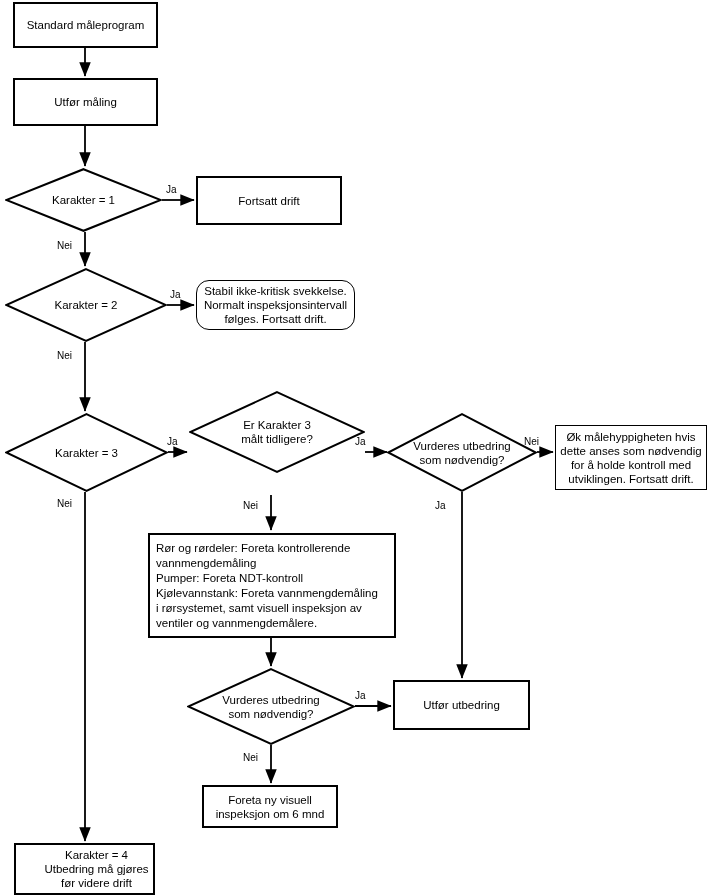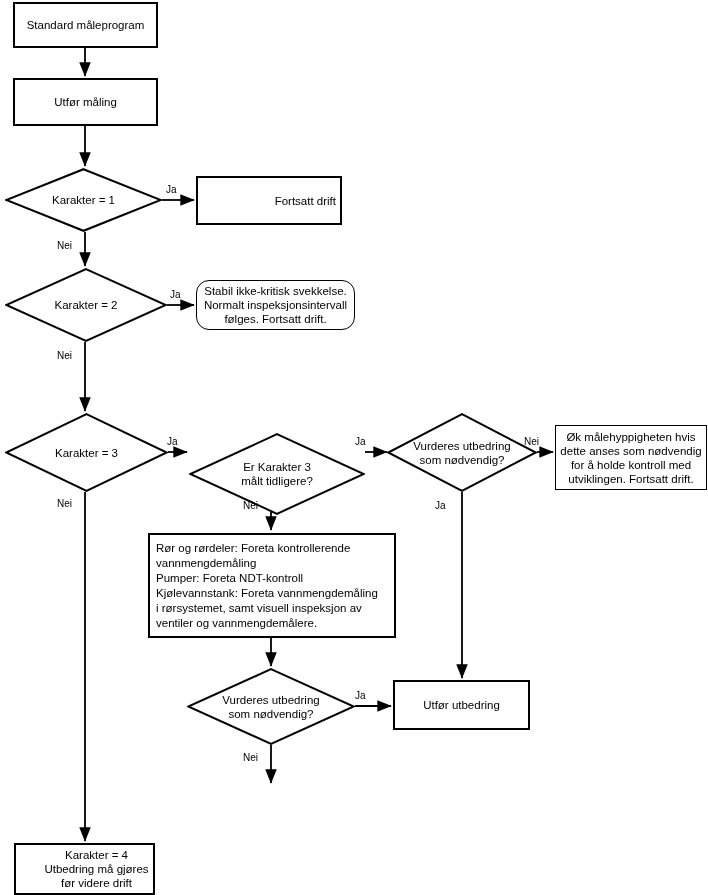--- a/index.html
+++ b/index.html
@@ -117,21 +117,21 @@
   </svg>
 
   <div class="node" style="left:13px; top:78px; width:145px; height:48px;">
     <span class="txt">Utfør måling</span>
   </div>
 
   <div class="node" style="left:13px; top:2px; width:145px; height:46px;">
     <span class="txt">Standard måleprogram</span>
   </div>
 
-  <div class="node" style="left:196px; top:176px; width:146px; height:49px;text-align:right;">
+  <div class="node" style="left:196px; top:176px; width:146px; height:49px;">
     <span class="txt">Fortsatt drift</span>
   </div>
 
   <div class="node thin" style="left:196px; top:280px; width:159px; height:50px;border-radius:13px;">
     <span class="txt">
       <span>Stabil ikke-kritisk svekkelse.</span><br>
       <span>Normalt inspeksjonsintervall</span><br>
       <span>følges. Fortsatt drift.</span>
     </span>
   </div>
@@ -153,20 +153,26 @@
       <b>Kjølevannstank</b><span>: Foreta vannmengdemåling</span><br>
       <span>i rørsystemet, samt visuell inspeksjon av</span><br>
       <span>ventiler og vannmengdemålere.</span>
     </span>
   </div>
 
   <div class="node" style="left:393px; top:680px; width:137px; height:50px;">
     <span class="txt">Utfør utbedring</span>
   </div>
 
+  <div class="node" style="left:202px; top:785px; width:136px; height:43px;">
+    <span class="txt">
+      <span>Foreta ny visuell</span><br>
+      <span>inspeksjon om 6 mnd</span>
+    </span>
+  </div>
 
   <div class="node" style="left:14px; top:843px; width:141px; height:52px;padding-left:28px;">
     <span class="txt">
       <span>Karakter = 4</span><br>
       <span>Utbedring må gjøres</span><br>
       <span>før videre drift</span>
     </span>
   </div>
 
   <div class="diamond" style="left:5px; top:168px; width:157px; height:64px;">
@@ -183,21 +189,21 @@
     <span class="dlabel">Karakter = 2</span>
   </div>
 
   <div class="diamond" style="left:5px; top:413px; width:163px; height:79px;">
     <svg class="dshape" viewBox="0 0 163 79" preserveAspectRatio="none">
       <polygon points="81.5,1.2 161.8,39.5 81.5,77.8 1.2,39.5" fill="#ffffff" stroke="#000000" stroke-width="2" vector-effect="non-scaling-stroke"></polygon>
     </svg>
     <span class="dlabel">Karakter = 3</span>
   </div>
 
-  <div class="diamond" style="left:189px; top:433px; width:176px; height:82px;">
+  <div class="diamond" style="left:189px; top:391px; width:176px; height:82px;">
     <svg class="dshape" viewBox="0 0 176 82" preserveAspectRatio="none">
       <polygon points="88,1.2 174.8,41 88,80.8 1.2,41" fill="#ffffff" stroke="#000000" stroke-width="2" vector-effect="non-scaling-stroke"></polygon>
     </svg>
     <span class="dlabel">
       <span>Er Karakter 3</span><br>
       <span>målt tidligere?</span>
     </span>
   </div>
 
   <div class="diamond" style="left:387px; top:413px; width:150px; height:79px;">

